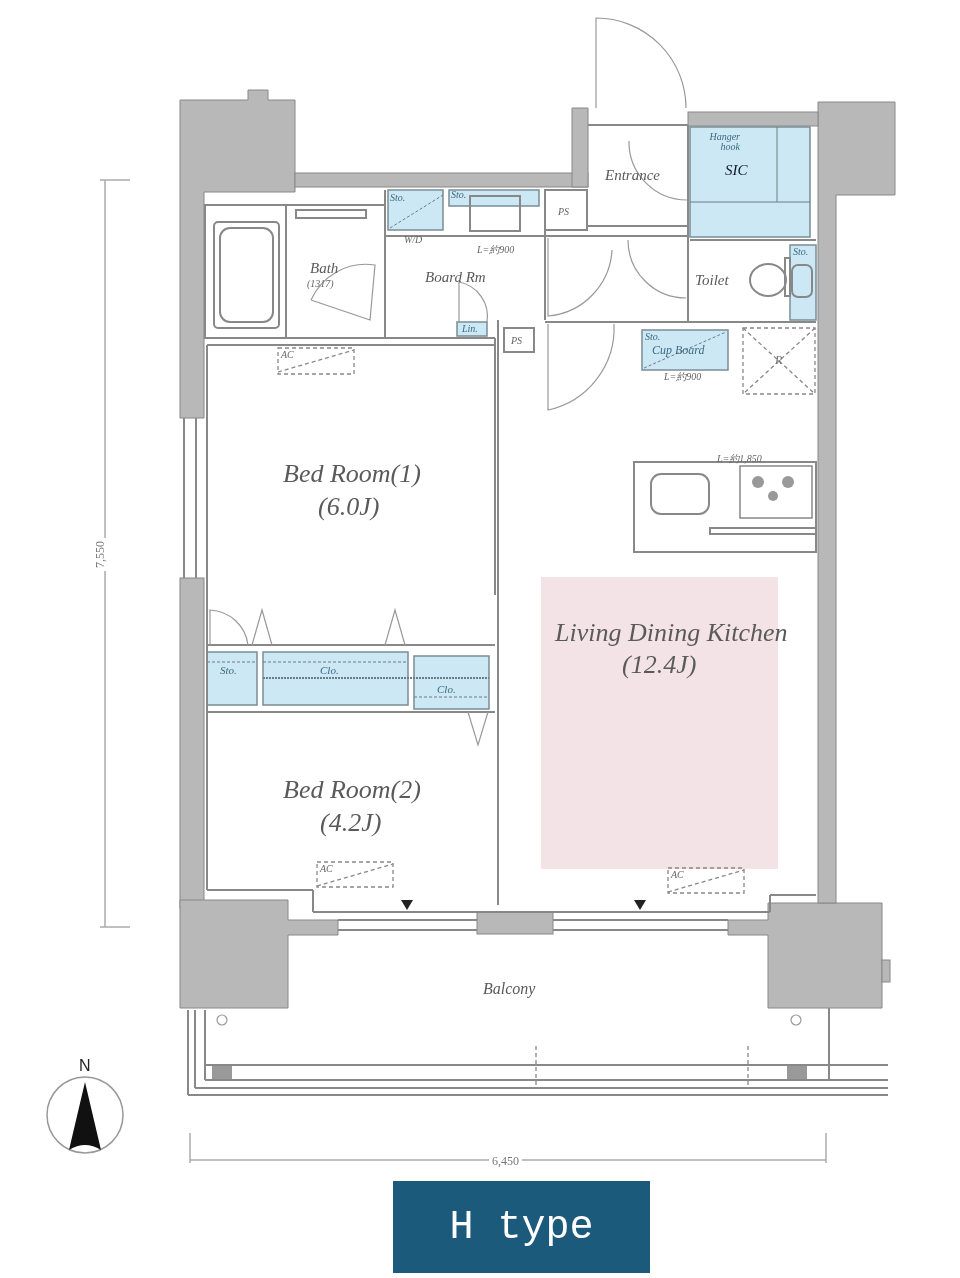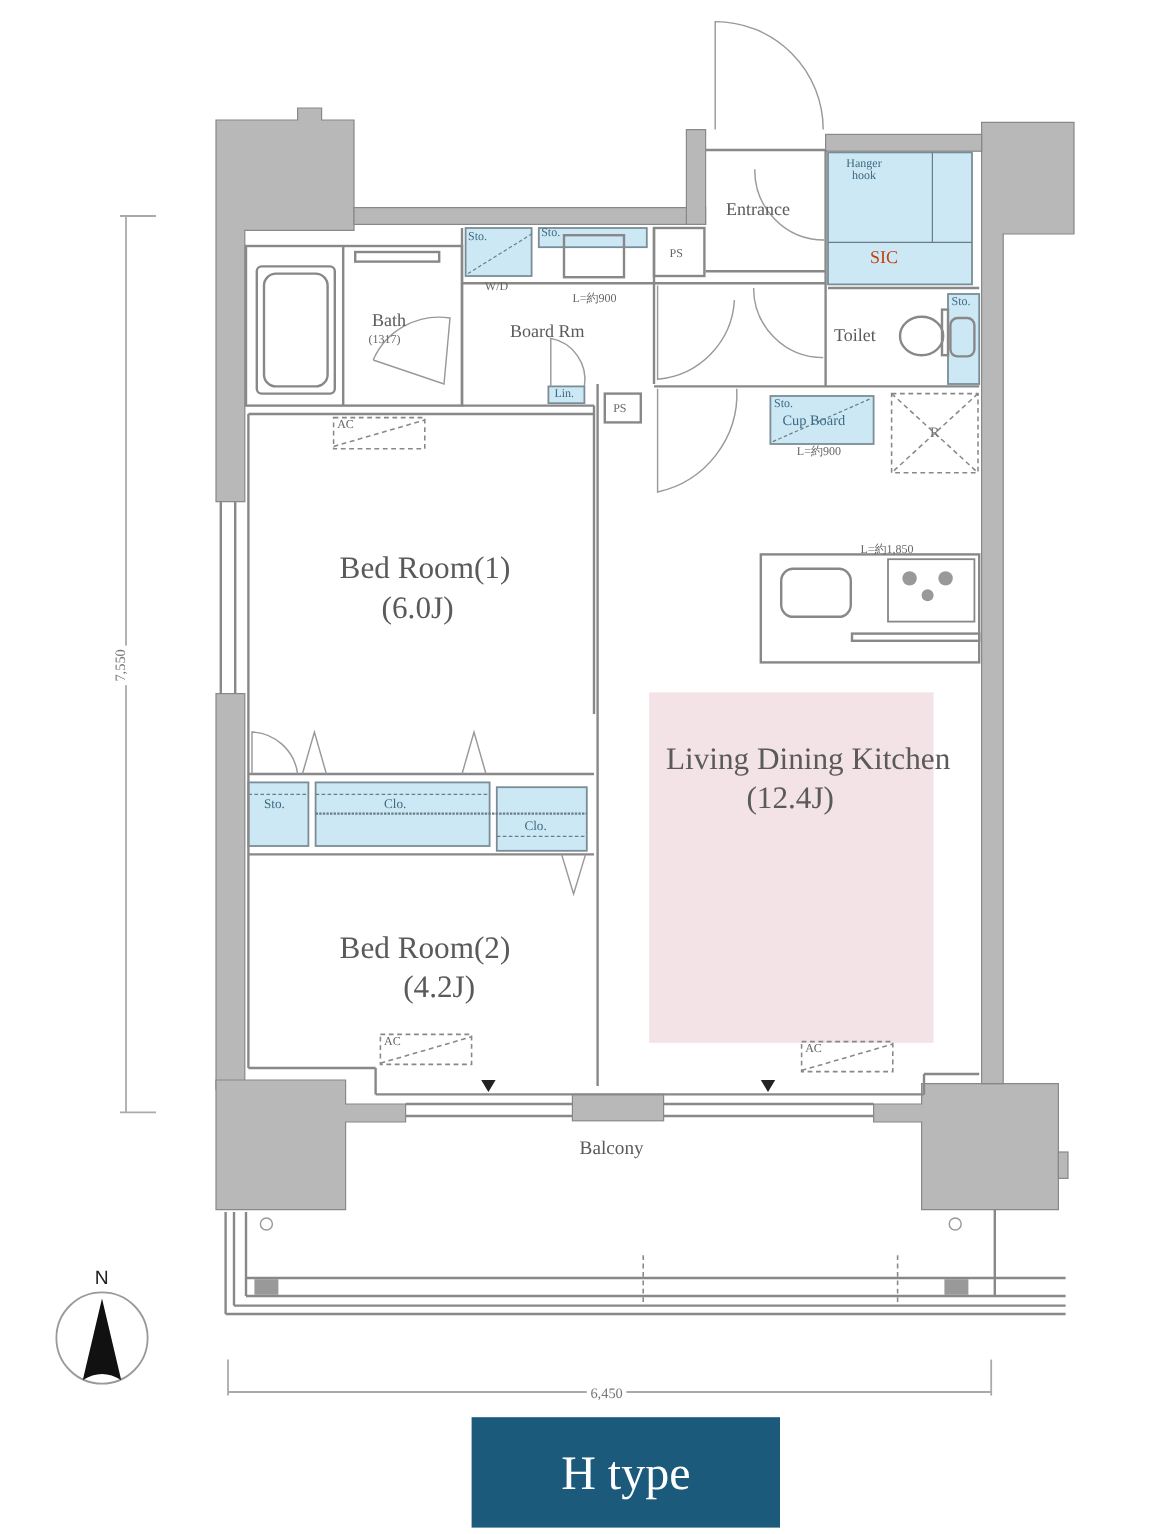--- a/index.html
+++ b/index.html
@@ -1,23 +1,23 @@
 <!DOCTYPE html>
 <html><head>
 <meta charset="utf-8">
 <style>
   html,body{margin:0;padding:0;background:#ffffff;}
   body{width:960px;height:1278px;position:relative;overflow:hidden;font-family:"Liberation Serif","DejaVu Serif",serif;color:#555;}
   #plan{position:absolute;left:0;top:0;}
-  .lbl{position:absolute;text-align:center;color:#5a5a5a;line-height:1.15;white-space:nowrap;}
+  .lbl{position:absolute;text-align:right;color:#5a5a5a;line-height:1.15;white-space:nowrap;font-style:italic;}
   .room{font-size:26px;}
   .small{font-size:15px;}
   .tiny{font-size:10px;color:#666;}
   .tinyb{font-size:10px;color:#3d6a80;}
-  .type-badge{position:absolute;left:393px;top:1181px;width:257px;height:92px;background:#1b5a7a;color:#ffffff;font-size:40px;display:flex;align-items:center;justify-content:center;font-family:Liberation Serif, serif;}
+  .type-badge{position:absolute;left:393px;top:1181px;width:257px;height:92px;background:#1b5a7a;color:#ffffff;font-size:40px;display:flex;align-items:center;justify-content:center;font-family:Liberation Mono, monospace;}
   .dim{position:absolute;font-size:12px;color:#777;background:#fff;padding:2px 3px;}
   .dim-v{transform:rotate(-90deg);transform-origin:center;}
   .north-letter{position:absolute;font-family:"Liberation Sans","DejaVu Sans",sans-serif;font-size:16px;color:#222;}
 </style>
 </head>
 <body>
 
 <svg id="plan" width="960" height="1278" viewBox="0 0 960 1278" xmlns="http://www.w3.org/2000/svg">
 
   <rect x="541" y="577" width="237" height="292" fill="#f3e3e6"></rect>
@@ -183,21 +183,21 @@
     <line x1="190" y1="1160" x2="826" y2="1160"></line>
   </g>
 
   <g>
     <circle cx="85" cy="1115" r="38" fill="none" stroke="#999" stroke-width="1.5"></circle>
     <path d="M85,1082 L69,1150 Q85,1140 101,1150 Z" fill="#111"></path>
   </g>
 </svg>
 
 <div class="lbl small" style="left:605px;top:167px;">Entrance</div>
-<div class="lbl small" style="left:725px;top:162px;color:#c2410c;margin-top:45px;">SIC</div>
+<div class="lbl small" style="left:725px;top:162px;color:#0f172a;">SIC</div>
 <div class="lbl tinyb" style="left:700px;top:132px;width:40px;white-space:normal;line-height:1;">Hanger hook</div>
 <div class="lbl small" style="left:695px;top:272px;">Toilet</div>
 <div class="lbl small" style="left:310px;top:260px;">Bath</div>
 <div class="lbl tiny" style="left:307px;top:278px;">(1317)</div>
 <div class="lbl small" style="left:425px;top:269px;">Board Rm</div>
 <div class="lbl tiny" style="left:404px;top:234px;">W/D</div>
 <div class="lbl tiny" style="left:477px;top:244px;">L=約900</div>
 <div class="lbl tinyb" style="left:462px;top:323px;">Lin.</div>
 <div class="lbl tiny" style="left:558px;top:206px;">PS</div>
 <div class="lbl tiny" style="left:511px;top:335px;">PS</div>
@@ -209,24 +209,24 @@
 <div class="lbl tiny" style="left:664px;top:371px;">L=約900</div>
 <div class="lbl tiny" style="left:703px;top:453px;margin-left:14px;">L=約1,850</div>
 <div class="lbl" style="left:775px;top:354px;font-size:12px;color:#777;">R</div>
 <div class="lbl tiny" style="left:281px;top:349px;">AC</div>
 <div class="lbl tiny" style="left:320px;top:863px;">AC</div>
 <div class="lbl tiny" style="left:671px;top:869px;">AC</div>
 
 <div class="lbl room" style="left:283px;top:459px;">Bed Room(1)</div>
 <div class="lbl room" style="left:318px;top:492px;">(6.0J)</div>
 <div class="lbl room" style="left:283px;top:775px;">Bed Room(2)</div>
-<div class="lbl room" style="left:320px;top:808px;margin-left:16px;">(4.2J)</div>
+<div class="lbl room" style="left:320px;top:808px;">(4.2J)</div>
 <div class="lbl room" style="left:555px;top:618px;">Living Dining Kitchen</div>
 <div class="lbl room" style="left:622px;top:650px;">(12.4J)</div>
-<div class="lbl small" style="left:483px;top:949px;font-size:16px;">Balcony</div>
+<div class="lbl small" style="left:483px;top:980px;font-size:16px;">Balcony</div>
 
 <div class="lbl" style="left:220px;top:664px;font-size:11px;color:#3d6a80;">Sto.</div>
 <div class="lbl" style="left:320px;top:664px;font-size:11px;color:#3d6a80;">Clo.</div>
 <div class="lbl" style="left:437px;top:683px;font-size:11px;color:#3d6a80;">Clo.</div>
 
 <div class="dim dim-v" style="left:84px;top:545px;">7,550</div>
 <div class="dim" style="left:489px;top:1152px;">6,450</div>
 
 <div class="north-letter" style="left:79px;top:1057px;">N</div>
 

